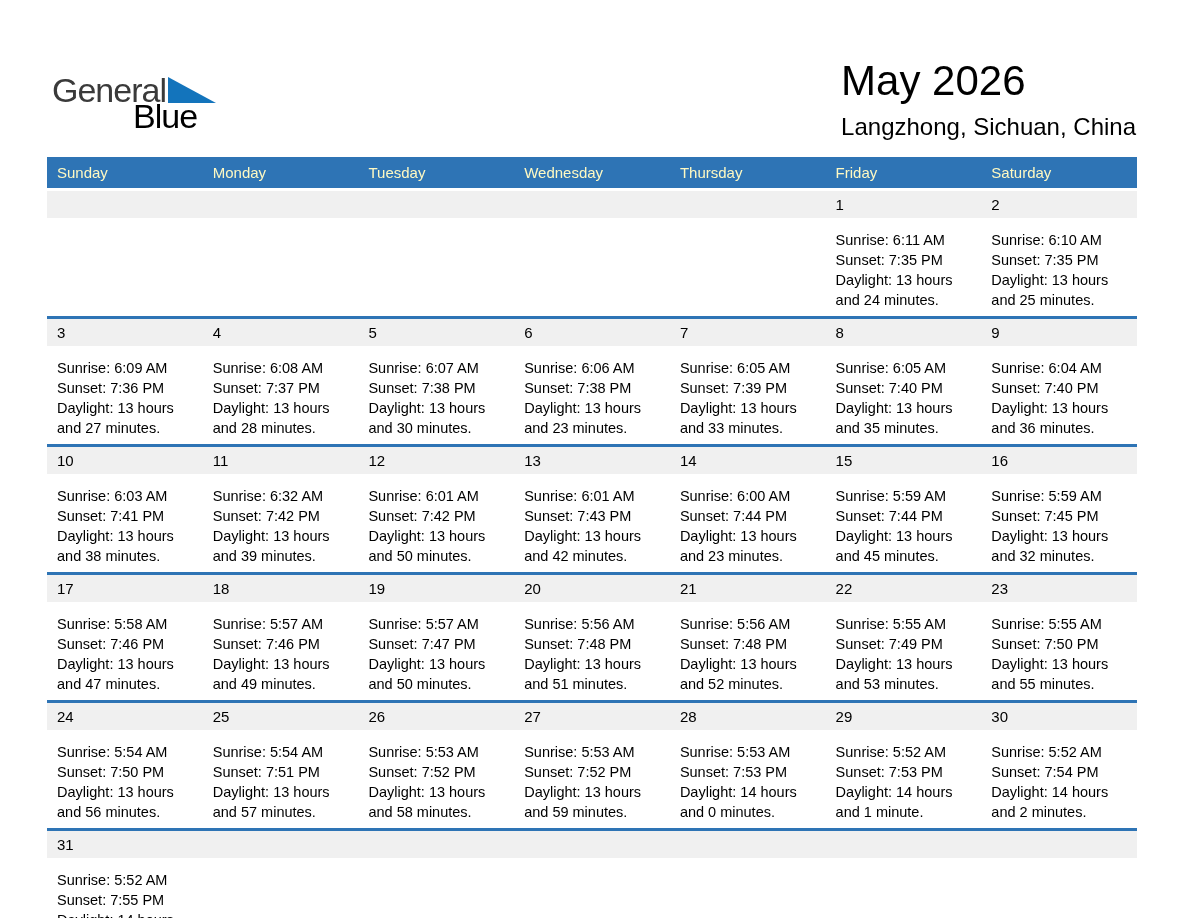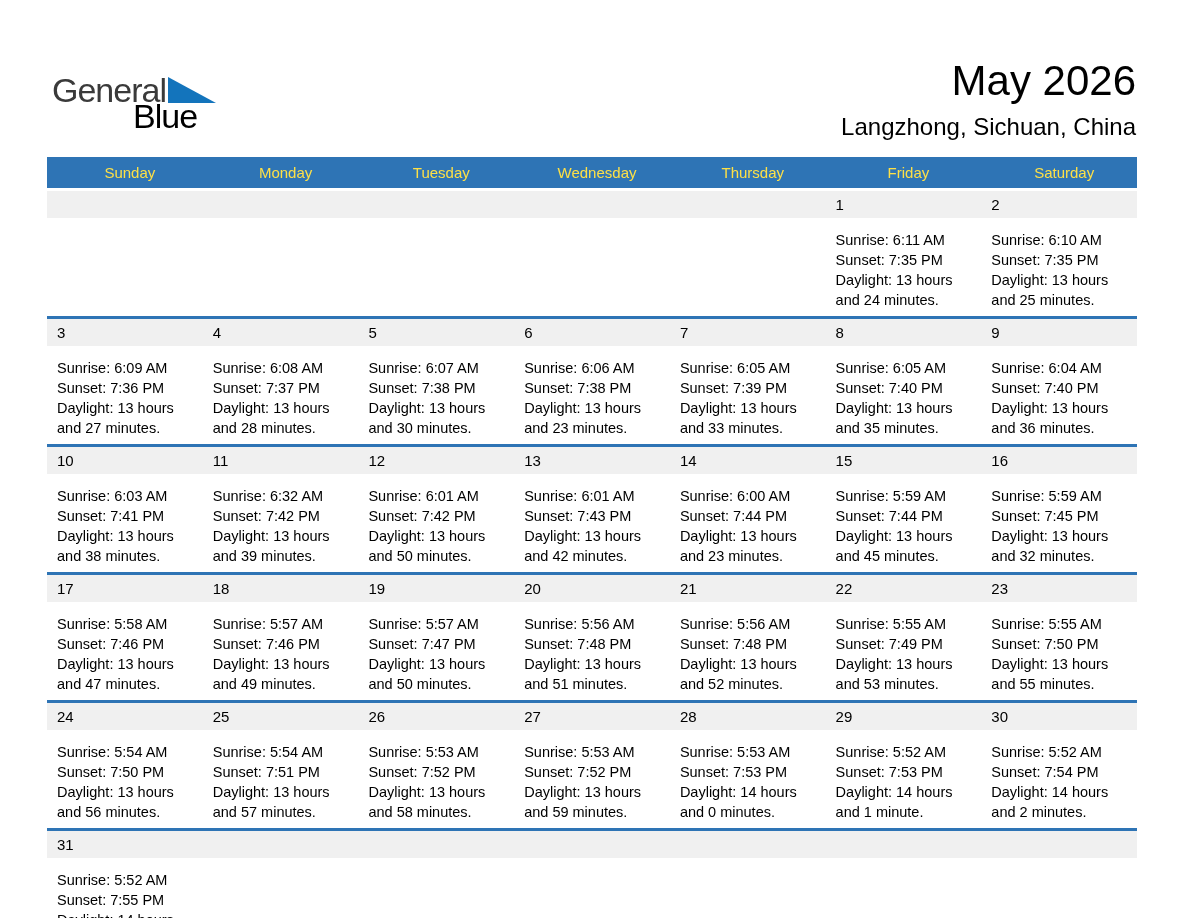--- a/index.html
+++ b/index.html
@@ -44,21 +44,21 @@
     color: #000000;
     margin-left: 81px;
     margin-top: -9px;
   }
 
   
   .titles {
     position: absolute;
     top: 57px;
     right: 52px;
-    text-align: right;
+    text-align: left;
     color: #000000;
   }
   .cal-title {
     font-size: 42px;
     line-height: 48px;
   }
   .cal-subtitle {
     font-size: 24px;
     line-height: 30px;
     margin-top: 7px;
@@ -74,26 +74,25 @@
   .weekday-header {
     display: flex;
     background: #2e74b5;
     height: 31px;
     align-items: center;
     margin-bottom: 3px;
   }
   .weekday-cell {
     flex: 1 1 0;
     min-width: 0;
-    color: #fde047;
+    color: #fef9c3;
     font-size: 15px;
     padding-left: 10px;
     white-space: nowrap;
     overflow: hidden;
-    text-align: center;
   }
   .week-row.with-sep {
     border-bottom: 3px solid #2e74b5;
   }
   .date-band {
     display: flex;
     background: #f0f0f0;
     height: 27px;
     align-items: center;
   }

